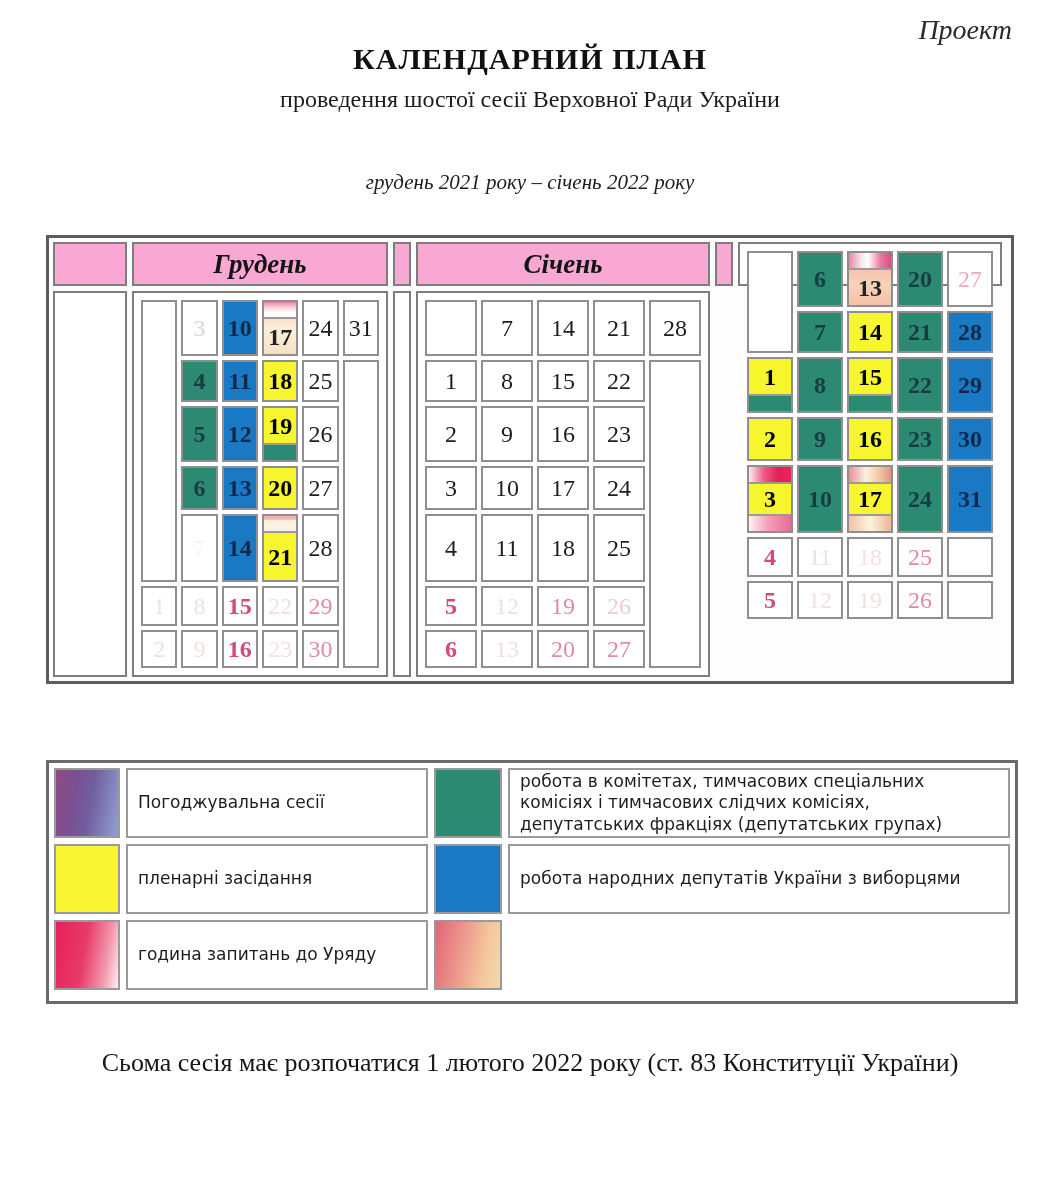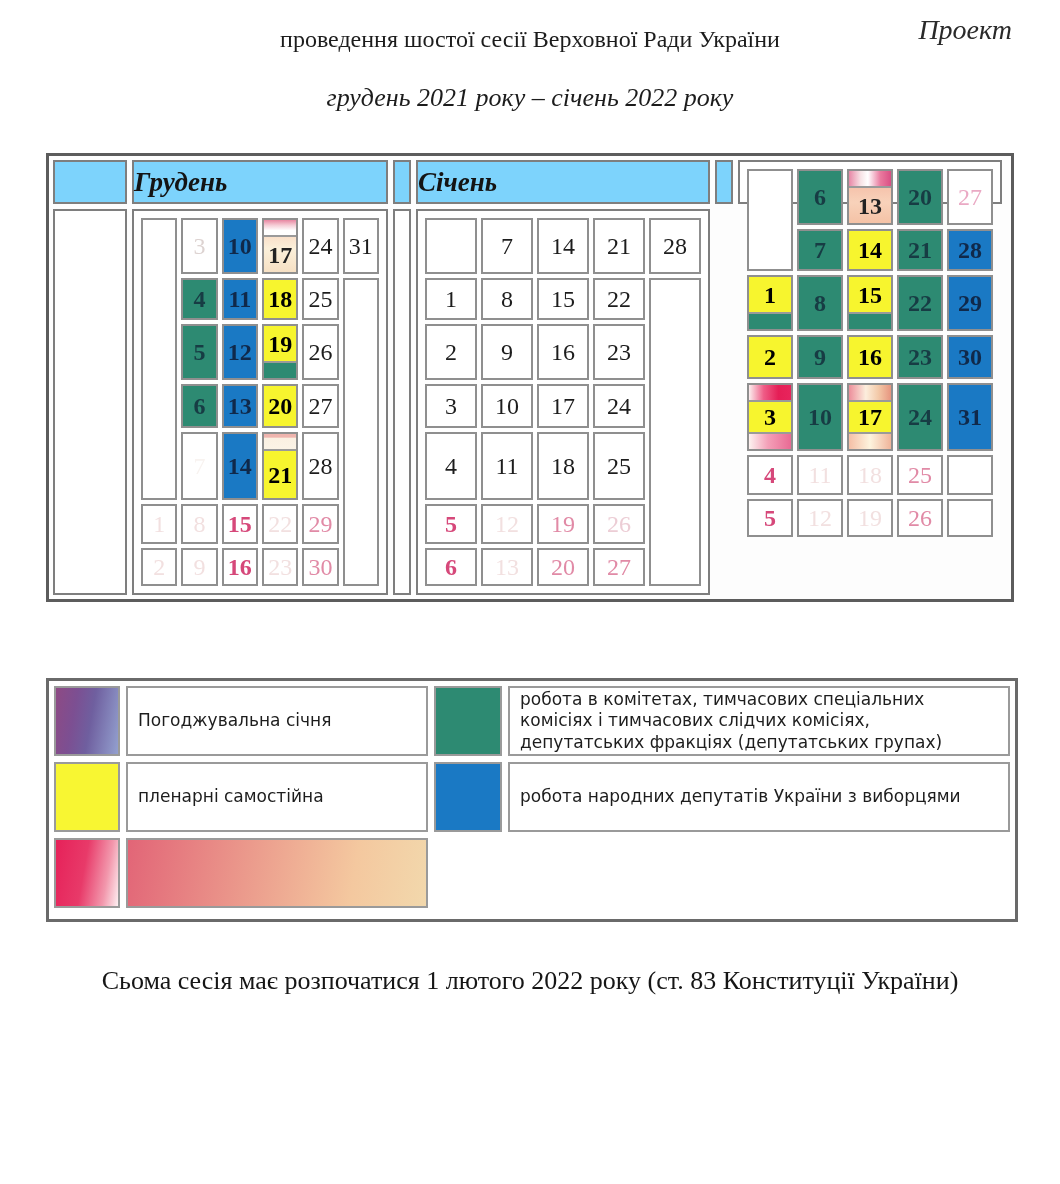--- a/index.html
+++ b/index.html
@@ -10,34 +10,34 @@
   }
   
   .doc-header{position:relative;padding-top:16px;text-align:center;}
   .watermark{
     position:absolute;top:14px;right:48px;
     font-style:italic;font-size:28px;color:#2a2a2a;
   }
   .doc-title{font-size:30px;font-weight:bold;letter-spacing:1px;margin-top:26px;color:#111;}
   .doc-sub1{font-size:24px;margin-top:10px;}
   .doc-sub2{font-size:24px;margin-top:6px;}
-  .doc-period{font-size:26px;font-style:italic;margin-top:30px;}
+  .doc-period{font-size:21px;font-style:italic;margin-top:57px;}
 
   
   .cal-wrap{
     margin:40px 46px 0 46px;
     border:3px solid #5c5c5c;
     padding:4px;
     display:grid;
     grid-template-columns:74px 256px 18px 294px 18px 264px;
     grid-template-rows:44px auto;
     gap:5px;
     background:#fdfdfd;
   }
-  .hdr-box{border:2px solid #7e7e7e;background:#7dd3fc;display:flex;align-items:center;}
+  .hdr-box{border:2px solid #7e7e7e;background:#f9a8d4;display:flex;align-items:center;justify-content:center;}
   .month-title{font-size:27px;font-weight:bold;font-style:italic;color:#141414;}
   .spacer-col{border:2px solid #7e7e7e;background:#fff;}
 
   .wd-col{
     border:2px solid #7e7e7e;background:#fff;padding:7px 6px;
     display:grid;grid-template-rows:56px 42px 56px 44px 68px 40px 38px;gap:4px;
   }
   .wd-box{
     border:2px solid #8f8f8f;display:flex;align-items:center;justify-content:center;
     font-size:25px;font-weight:bold;color:#161616;background:#fff;
@@ -115,20 +115,21 @@
   }
 
   
   .doc-footer{margin-top:44px;text-align:center;font-size:26px;color:#161616;}
 </style>
 </head>
 <body>
 
 <div class="doc-header">
   <div class="watermark">Проект</div>
+  <div class="doc-title">КАЛЕНДАРНИЙ ПЛАН</div>
   <div class="doc-sub1">проведення шостої сесії Верховної Ради України</div>
   <div class="doc-period">грудень 2021 року – січень 2022 року</div>
 </div>
 
 <div class="cal-wrap">
 
   <div class="hdr-box"></div>
   <div class="hdr-box">
     <span class="month-title">Грудень</span>
   </div>
@@ -446,27 +447,28 @@
       </div>
       <div class="cell plain" style="grid-area: 7 / 4;">
         <div class="num wk-mid">27</div>
       </div>
     </div>
 </div>
 
 <div class="legend">
 
   <div class="sw sw-purple"></div>
-  <div class="lg-text">Погоджувальна січня</div>
+  <div class="lg-text">Погоджувальна сесії</div>
   <div class="sw sw-teal"></div>
   <div class="lg-text">робота в комітетах, тимчасових спеціальних комісіях і тимчасових слідчих комісіях, депутатських фракціях (депутатських групах)</div>
 
   <div class="sw sw-yellow"></div>
-  <div class="lg-text">пленарні самостійна</div>
+  <div class="lg-text">пленарні засідання</div>
   <div class="sw sw-blue"></div>
   <div class="lg-text">робота народних депутатів України з виборцями</div>
 
   <div class="sw sw-red"></div>
+  <div class="lg-text">година запитань до Уряду</div>
   <div class="sw sw-salmon"></div>
 
 </div>
 
 <div class="doc-footer">Сьома сесія має розпочатися 1 лютого 2022 року (ст. 83 Конституції України)</div>
 
 </body></html>

